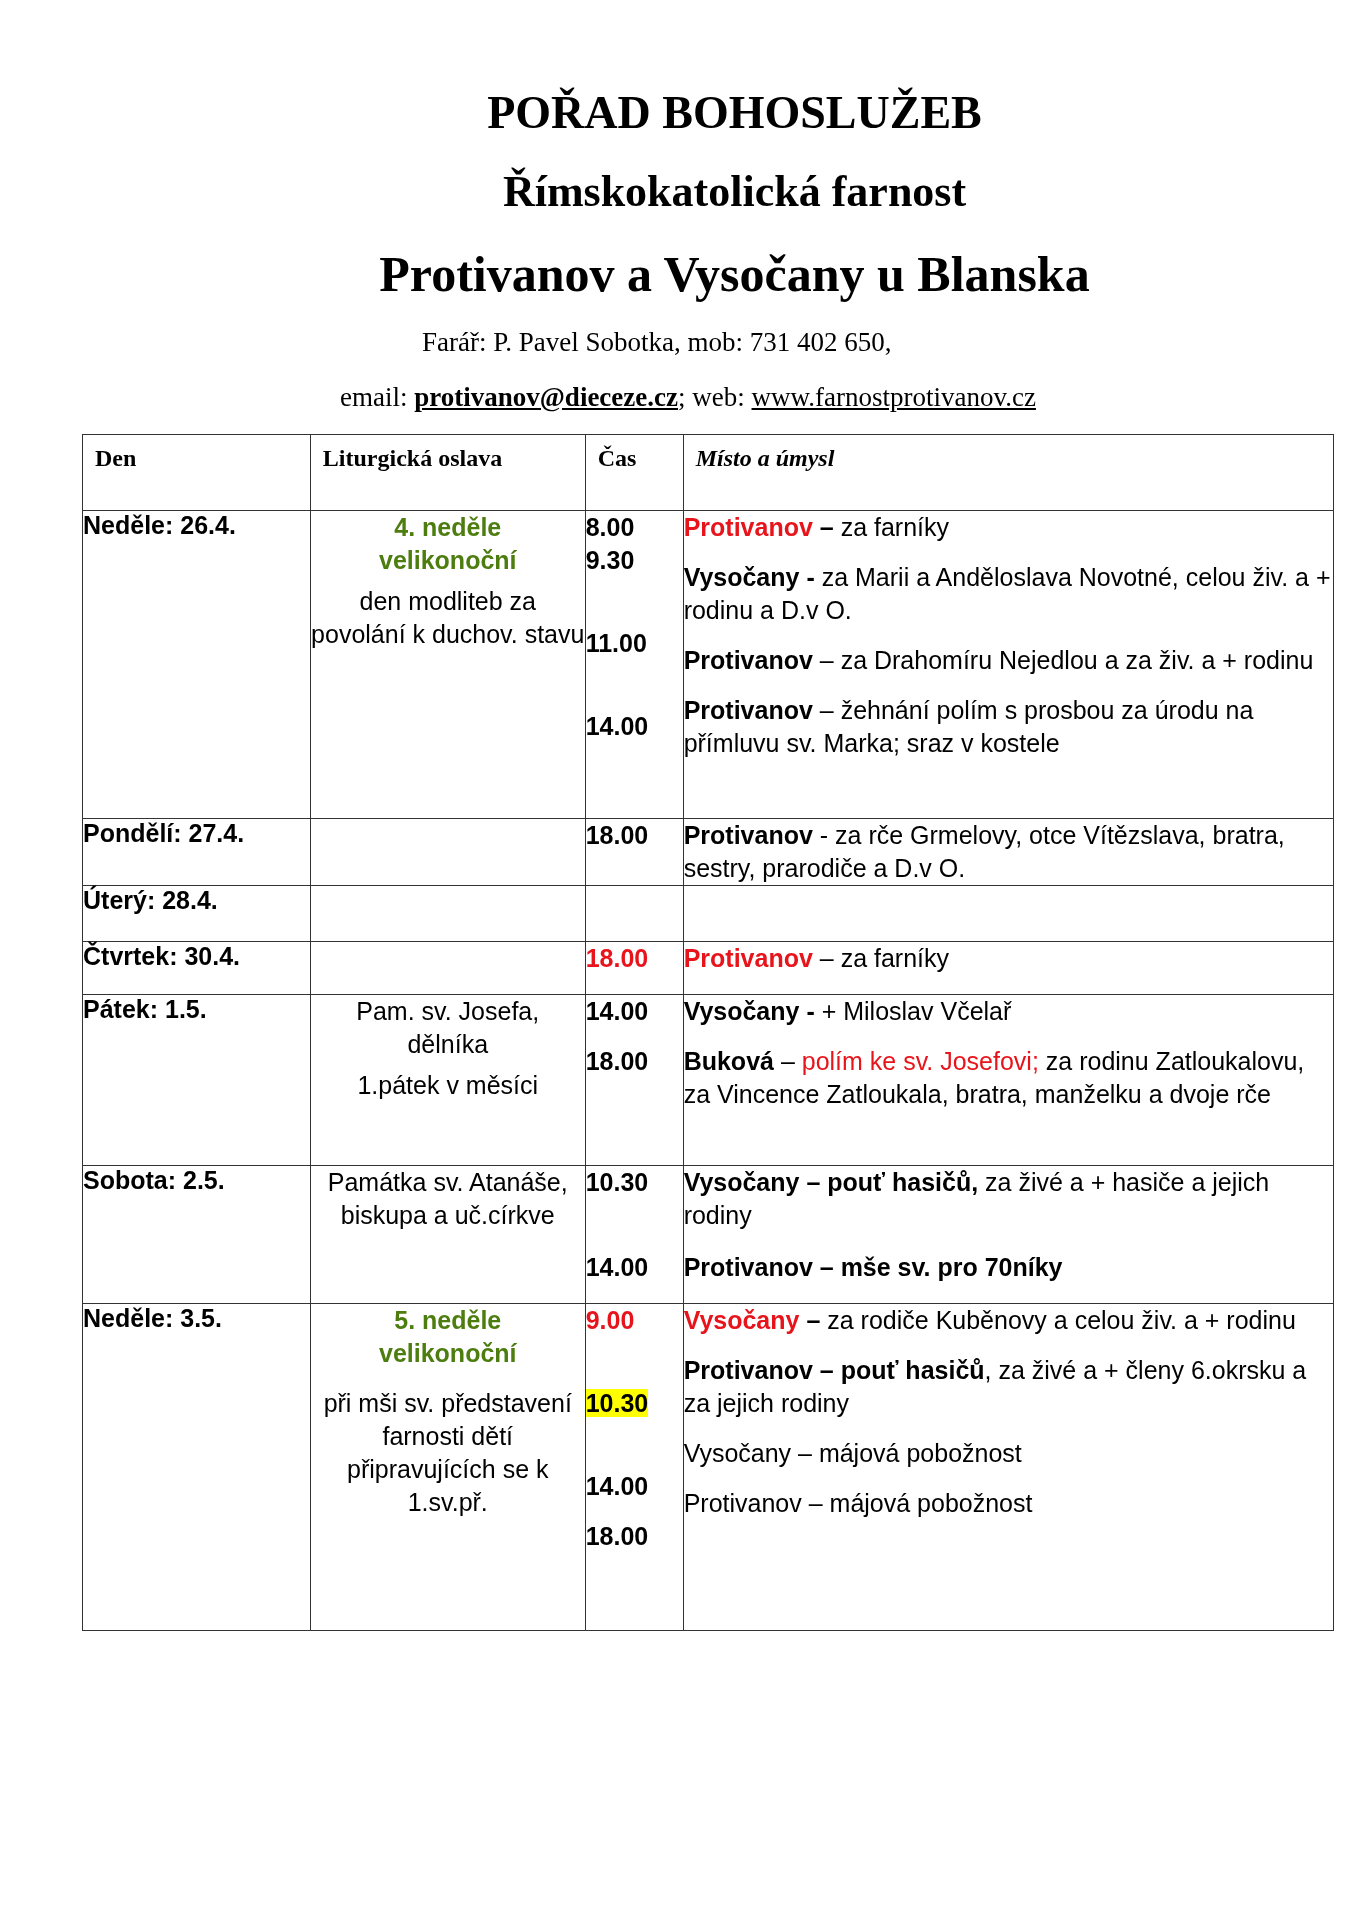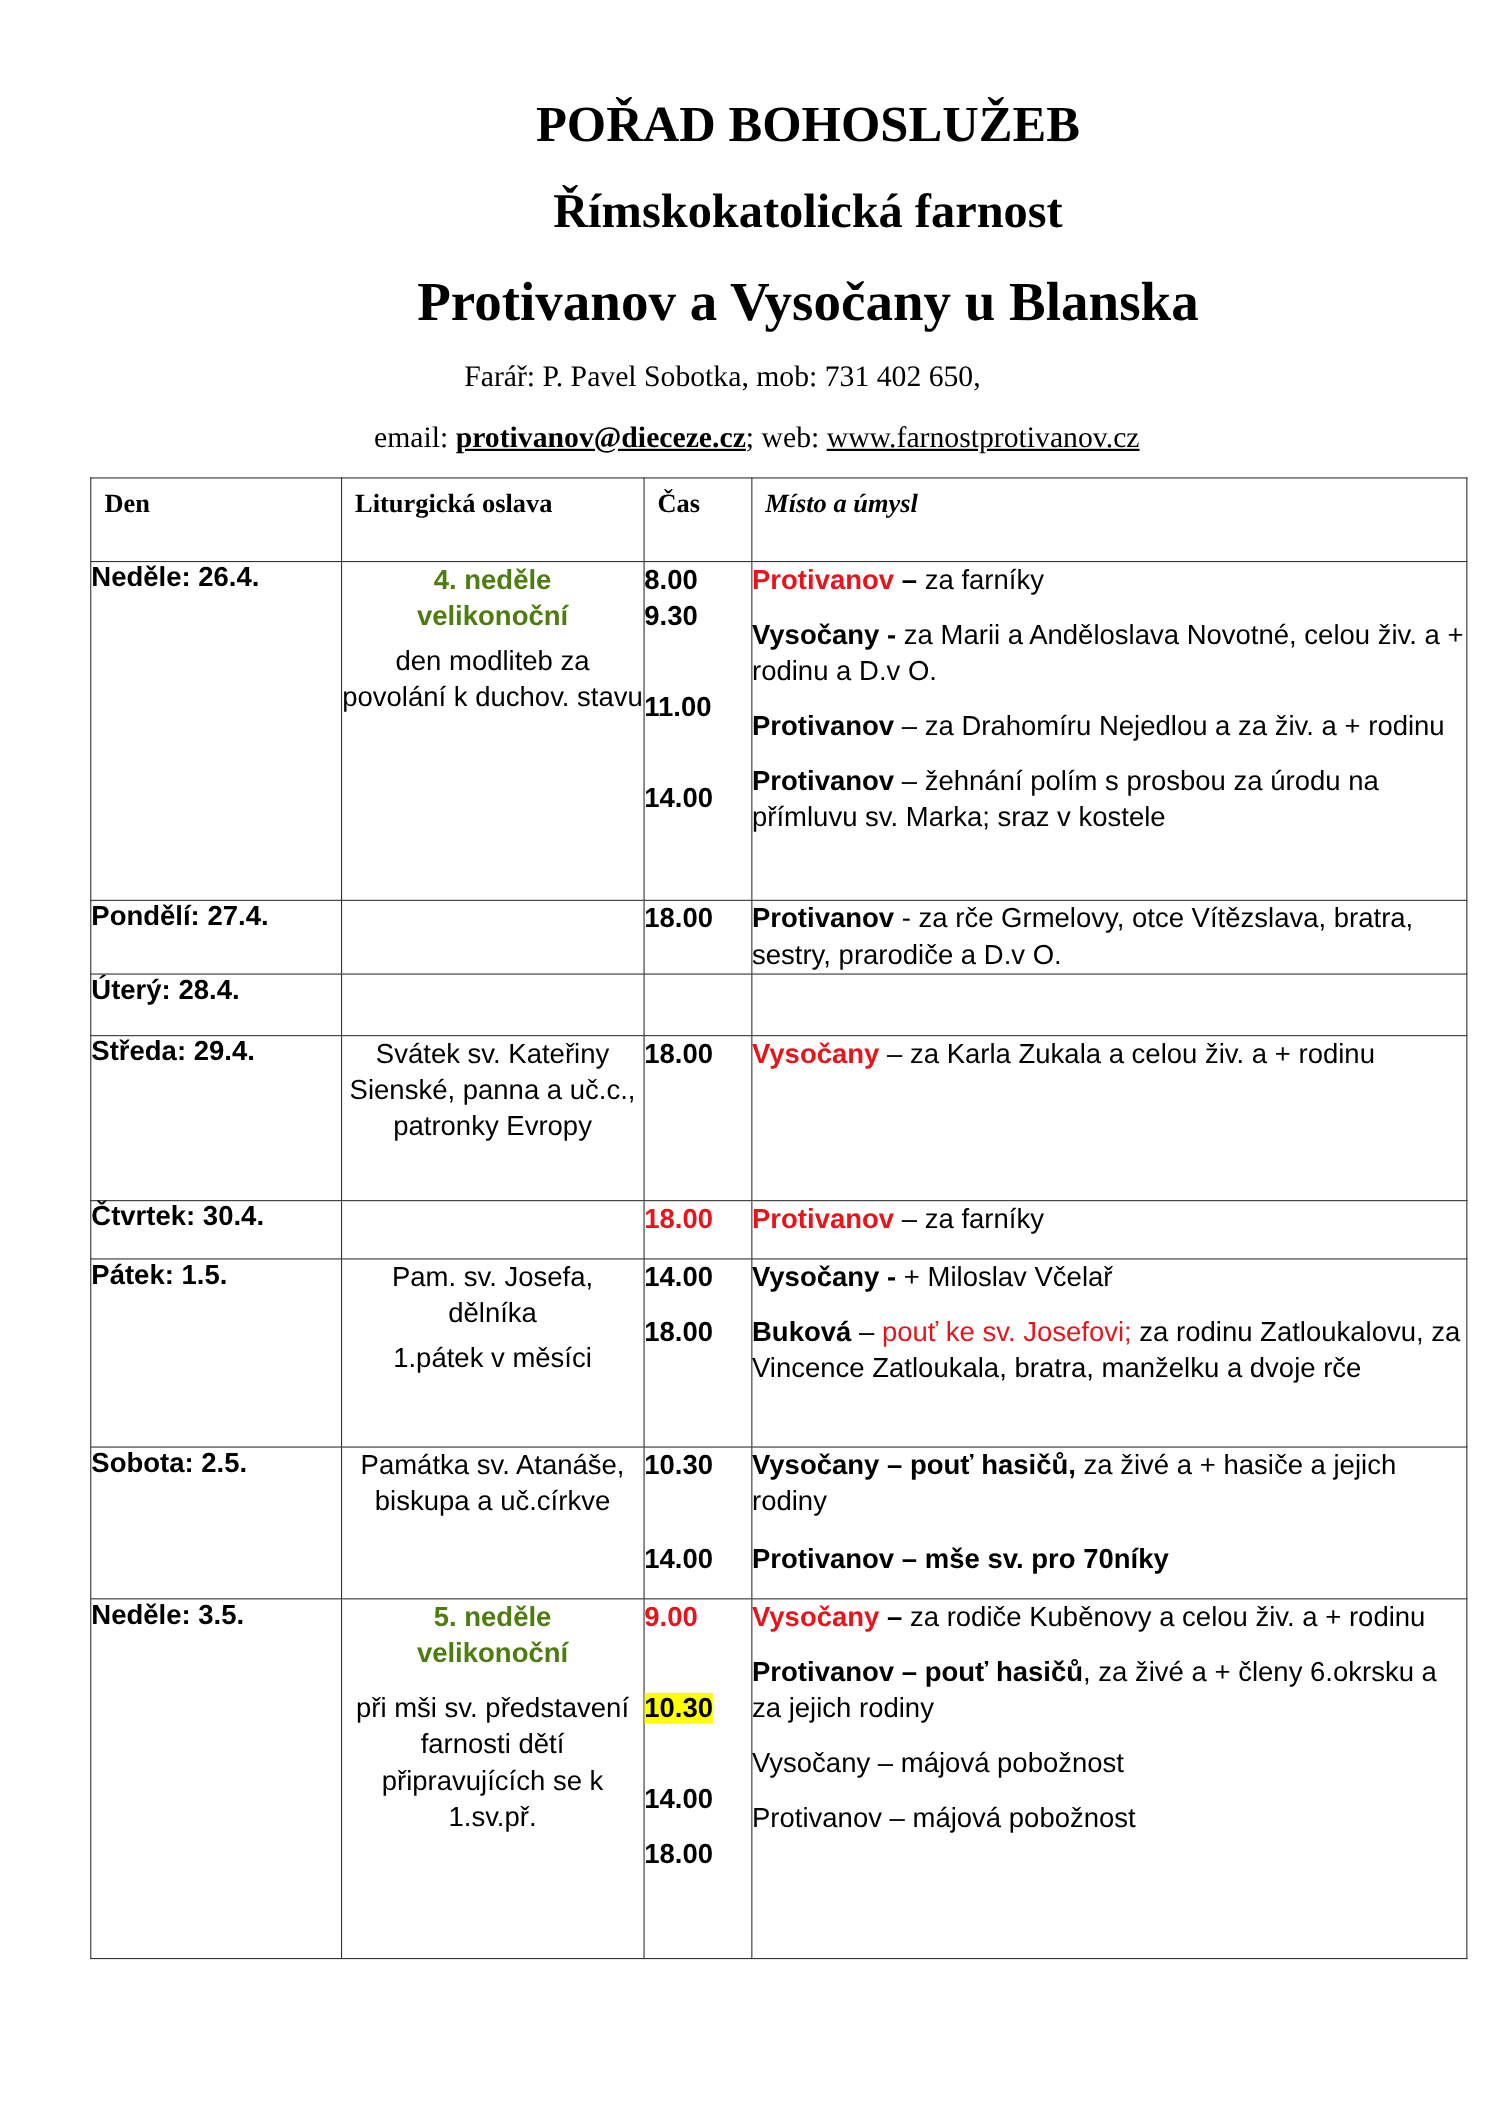--- a/index.html
+++ b/index.html
@@ -92,32 +92,20 @@
       </td>
     </tr>
 
     <tr style="height:56px">
       <td class="den">Úterý: 28.4.</td>
       <td class="lit"></td>
       <td class="cas"></td>
       <td class="mis"></td>
     </tr>
 
-    <tr style="height:150px">
-      <td class="den">Středa: 29.4.</td>
-      <td class="lit">
-          <div>Svátek sv. Kateřiny Sienské, panna a uč.c., patronky Evropy</div>
-        </td>
-      <td class="cas">
-          <div class="time">18.00</div>
-        </td>
-      <td class="mis">
-        <div class="ent"><span class="b red">Vysočany</span><span> – </span><span>za Karla Zukala a celou živ. a + rodinu</span></div>
-      </td>
-    </tr>
 
     <tr style="height:53px">
       <td class="den">Čtvrtek: 30.4.</td>
       <td class="lit"></td>
       <td class="cas">
           <div class="time red">18.00</div>
         </td>
       <td class="mis">
         <div class="ent"><span class="b red">Protivanov</span><span> – </span><span>za farníky</span></div>
       </td>
@@ -129,21 +117,21 @@
         <div style="padding:0 20px">Pam. sv. Josefa, dělníka</div>
         <div class="gap"></div>
         <div>1.pátek v měsíci</div>
       </td>
       <td class="cas">
         <div class="time">14.00</div>
         <div class="time" style="margin-top:17px">18.00</div>
       </td>
       <td class="mis">
         <div class="ent"><span class="b">Vysočany</span><span class="b"> - </span><span>+ Miloslav Včelař</span></div>
-        <div class="ent"><span class="b">Buková</span><span> – </span><span class="red">pouť ke sv. Josefovi;</span><span> za rodinu Zatloukalovu, za Vincence Zatloukala, bratra, manželku a dvoje rče</span></div>
+        <div class="ent"><span class="b">Buková</span><span> – </span><span class="red">polím ke sv. Josefovi;</span><span> za rodinu Zatloukalovu, za Vincence Zatloukala, bratra, manželku a dvoje rče</span></div>
       </td>
     </tr>
 
     <tr style="height:138px">
       <td class="den">Sobota: 2.5.</td>
       <td class="lit">
           <div>Památka sv. Atanáše, biskupa a uč.církve</div>
         </td>
       <td class="cas">
         <div class="time">10.30</div>

